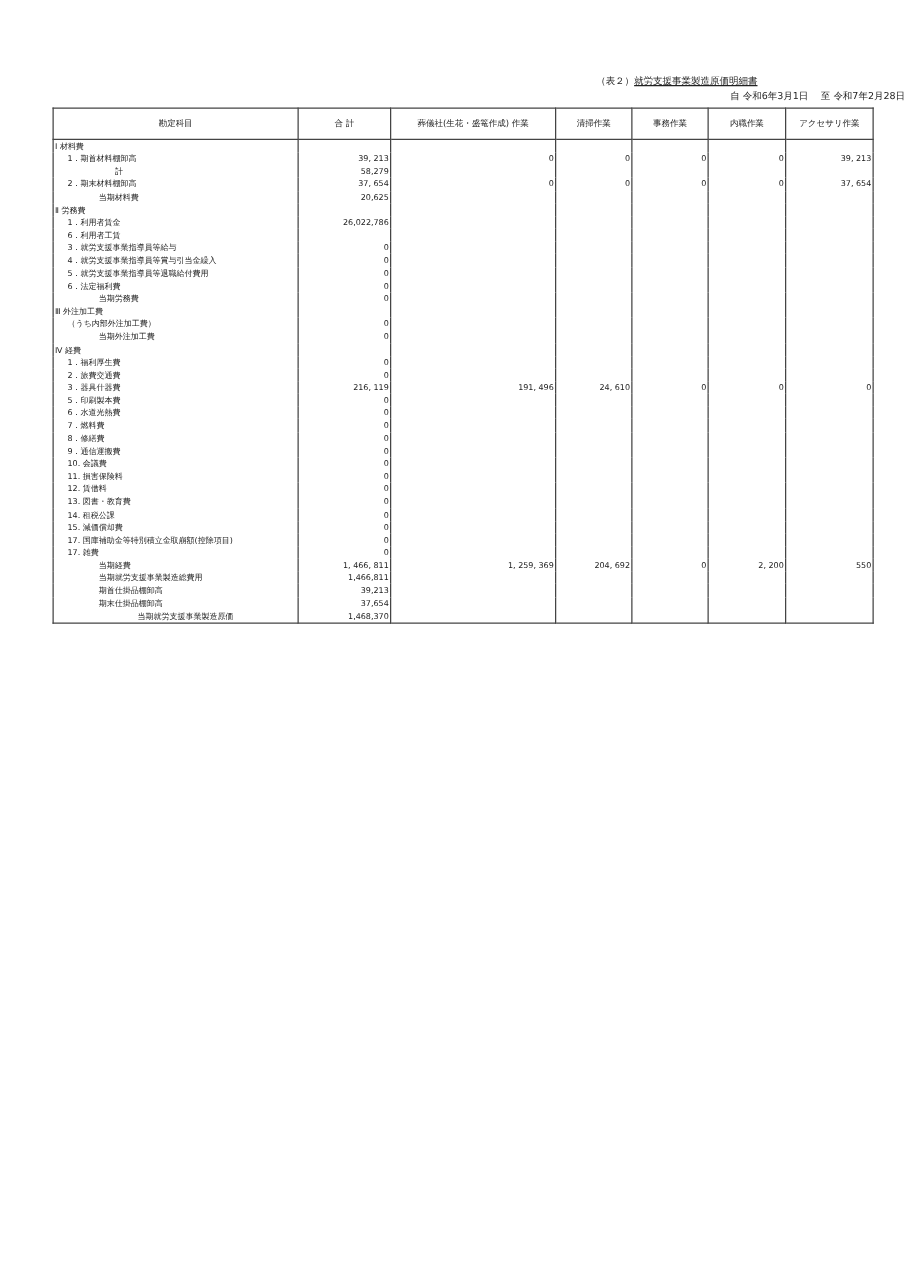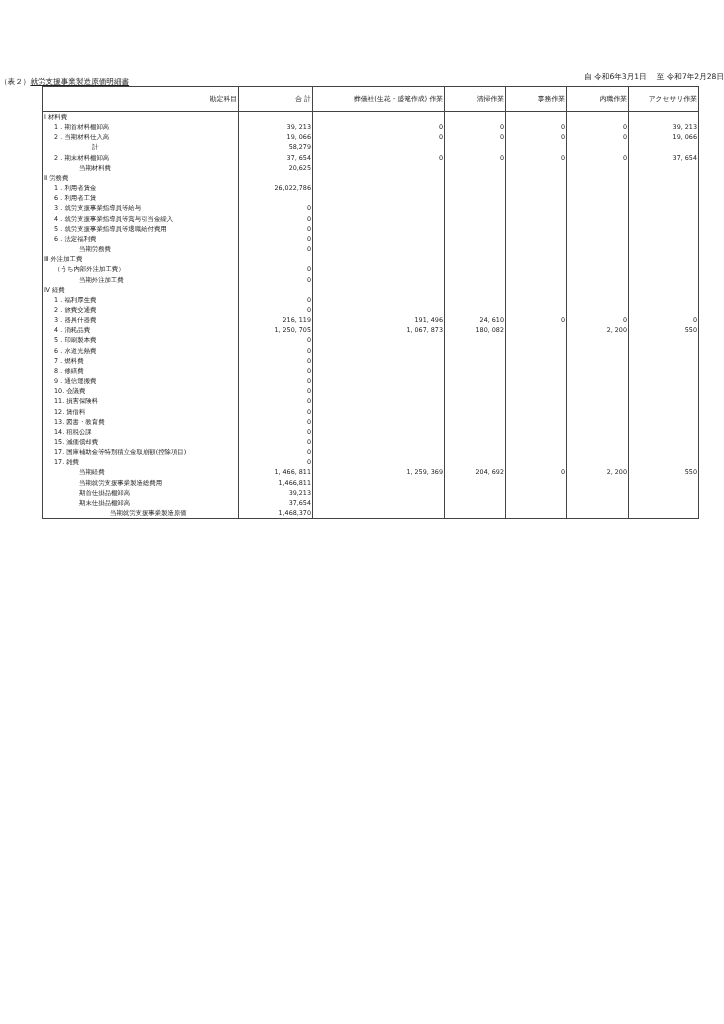--- a/index.html
+++ b/index.html
@@ -1,26 +1,26 @@
 <!DOCTYPE html>
 <html><head>
   <meta charset="utf-8">
   <style>
     html, body { margin:0; padding:0; background:#ffffff; }
     body { width:724px; height:1024px; position:relative; overflow:hidden;
            font-family:"DejaVu Sans", "Liberation Sans", sans-serif; color:#222; }
-    .title { position:absolute; top:77px; left:0; width:606px; text-align:left;
+    .title { position:absolute; top:60px; left:0; width:606px; text-align:right;
              font-size:7.6px; line-height:10px; }
     .title .main { text-decoration:underline; }
     .period { position:absolute; top:72px; left:0; width:724px; text-align:right;
               font-size:7.6px; line-height:10px; }
     table.sheet { position:absolute; left:42px; top:86px; width:656px;
                   border-collapse:collapse; table-layout:fixed; font-size:6.4px; }
     table.sheet th, table.sheet td { padding:0 1px; white-space:nowrap; overflow:hidden; }
-    table.sheet thead th { height:24px; font-weight:normal; text-align:right;
+    table.sheet thead th { height:24px; font-weight:normal; text-align:center;
                            border:1px solid #444; font-size:6.8px; }
     table.sheet tbody td { height:10.15px; line-height:10.15px;
                            border-left:1px solid #444; border-right:1px solid #444; }
     table.sheet tbody tr:last-child td { border-bottom:1px solid #444;padding-left:32px; }
     table.sheet { border:1.5px solid #444; }
     td.num { text-align:right; padding-right:2px; }
     td.label { padding-left:3px;margin-left:12px; }
     .ind0 { padding-left:0; }
     .ind1 { padding-left:10px; display:inline-block; }
     .ind2 { padding-left:35px; display:inline-block; }
@@ -69,29 +69,20 @@
       <tr>
         <td class="label"><span class="ind1">1．期首材料棚卸高</span></td>
         <td class="num">39, 213</td>
         <td class="num">0</td>
         <td class="num">0</td>
         <td class="num">0</td>
         <td class="num">0</td>
         <td class="num">39, 213</td>
       </tr>
       <tr>
-        <td class="label"><span class="ind1">2．当期材料仕入高</span></td>
-        <td class="num">19, 066</td>
-        <td class="num">0</td>
-        <td class="num">0</td>
-        <td class="num">0</td>
-        <td class="num">0</td>
-        <td class="num">19, 066</td>
-      </tr>
-      <tr>
         <td class="label"><span class="ind3">計</span></td>
         <td class="num">58,279</td>
         <td class="num"></td>
         <td class="num"></td>
         <td class="num"></td>
         <td class="num"></td>
         <td class="num"></td>
       </tr>
       <tr>
         <td class="label"><span class="ind1">2．期末材料棚卸高</span></td>
@@ -240,29 +231,20 @@
       <tr>
         <td class="label"><span class="ind1">3．器具什器費</span></td>
         <td class="num">216, 119</td>
         <td class="num">191, 496</td>
         <td class="num">24, 610</td>
         <td class="num">0</td>
         <td class="num">0</td>
         <td class="num">0</td>
       </tr>
       <tr>
-        <td class="label"><span class="ind1">4．消耗品費</span></td>
-        <td class="num">1, 250, 705</td>
-        <td class="num">1, 067, 873</td>
-        <td class="num">180, 082</td>
-        <td class="num"></td>
-        <td class="num">2, 200</td>
-        <td class="num">550</td>
-      </tr>
-      <tr>
         <td class="label"><span class="ind1">5．印刷製本費</span></td>
         <td class="num">0</td>
         <td class="num"></td>
         <td class="num"></td>
         <td class="num"></td>
         <td class="num"></td>
         <td class="num"></td>
       </tr>
       <tr>
         <td class="label"><span class="ind1">6．水道光熱費</span></td>

